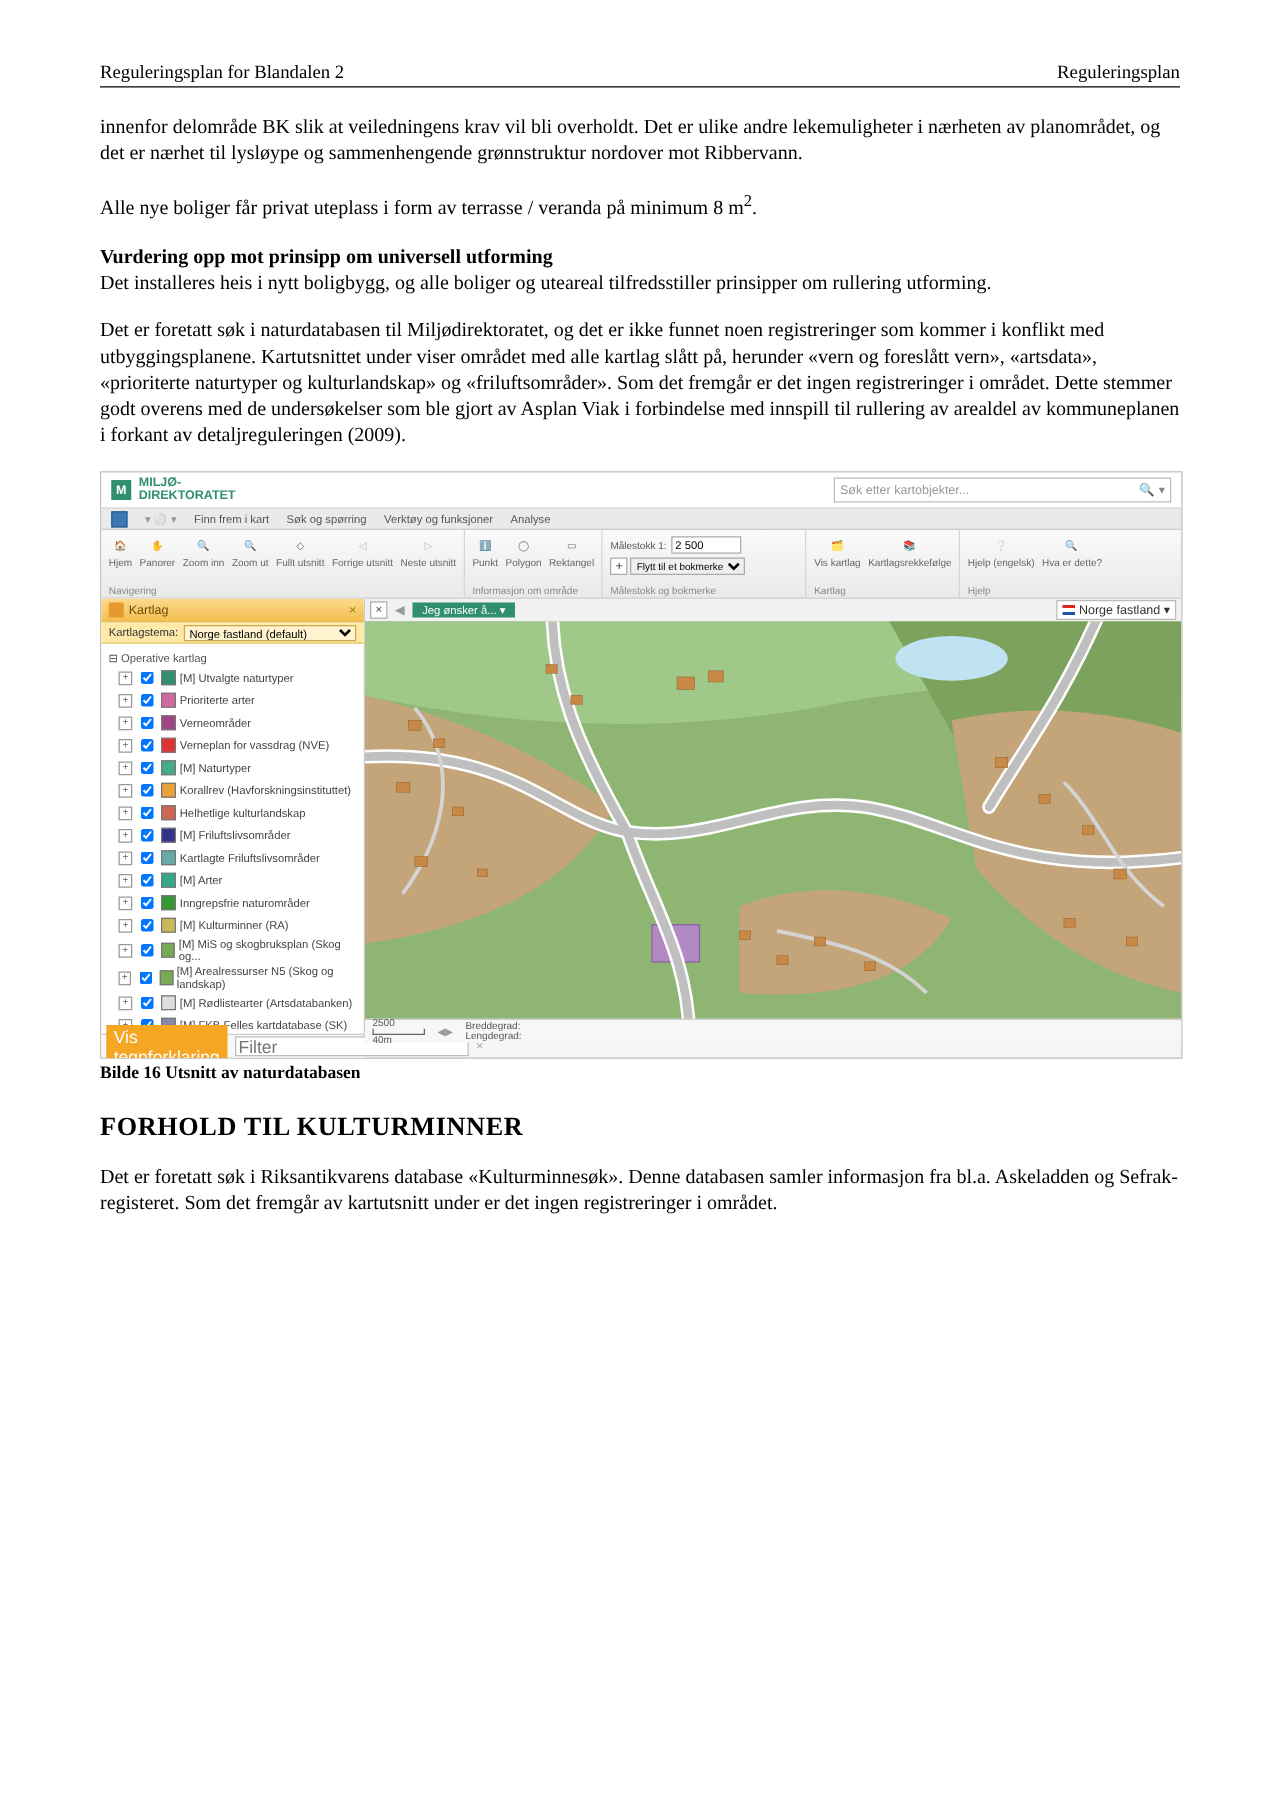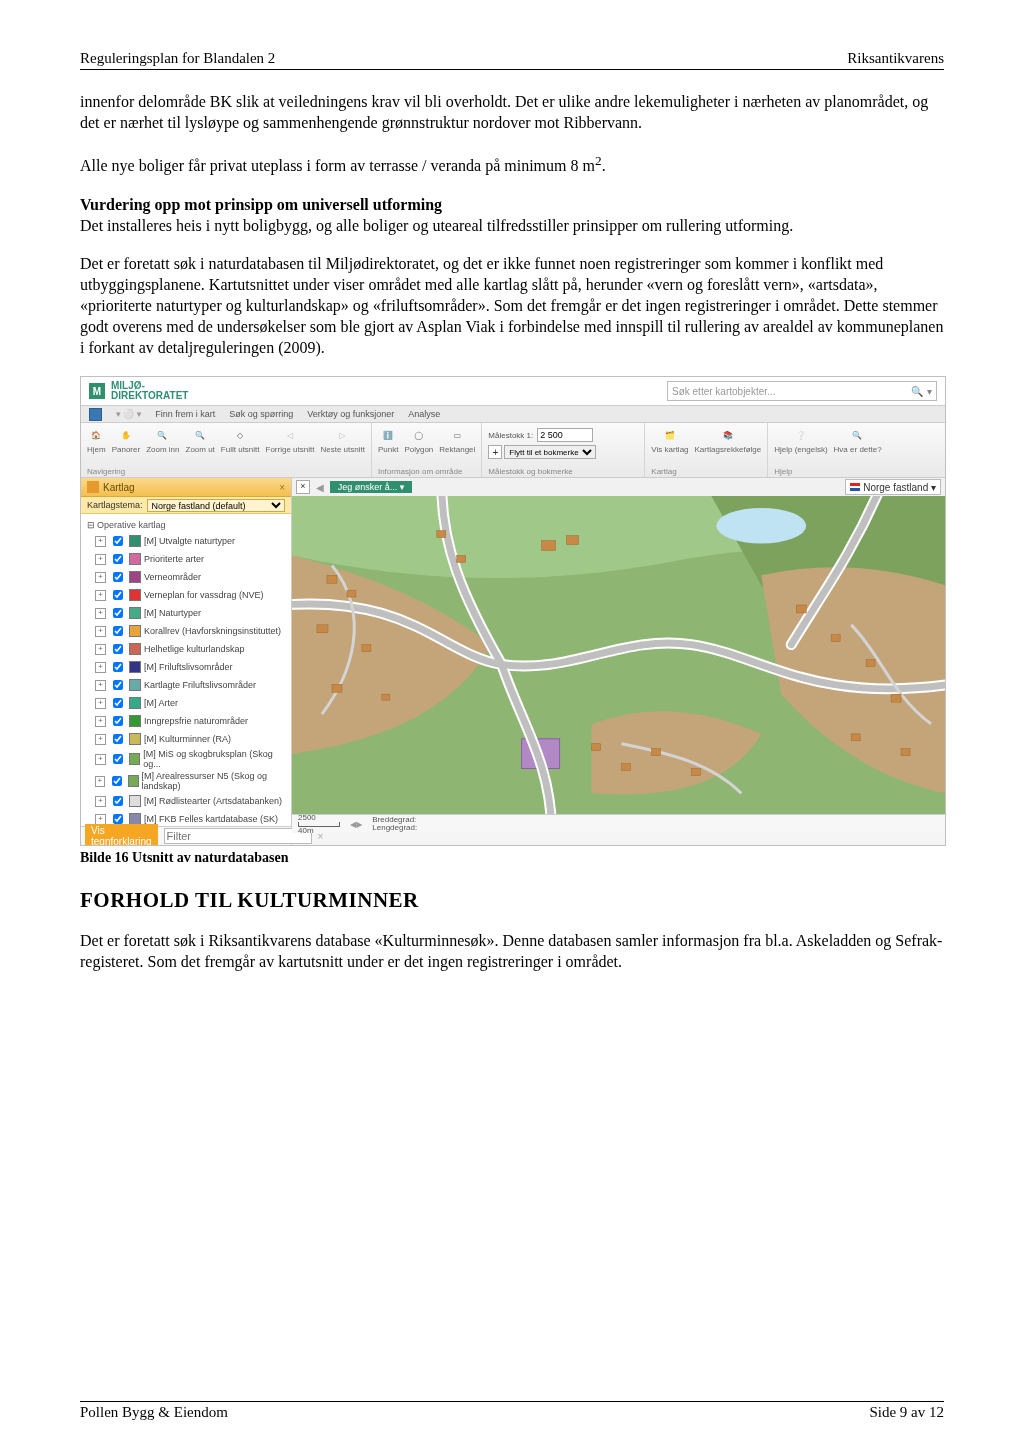--- a/index.html
+++ b/index.html
@@ -6,21 +6,21 @@
     font-family: "Times New Roman", Times, serif;
     font-size: 16px;
     color: #000;
     margin: 0;
     background: #fff;
   }
   .page {
     width: 1024px;
     min-height: 1449px;
     margin: 0 auto;
-    padding: 50px 80px 28px 80px;
+    padding: 50px 80px 40px 80px;
     box-sizing: border-box;
     position: relative;
     display: flex;
     flex-direction: column;
   }
   .header-row {
     display: flex;
     justify-content: space-between;
     border-bottom: 1px solid #000;
     padding-bottom: 2px;
@@ -134,22 +134,22 @@
     display:flex; align-items:center; gap:3px; padding:1px 4px 1px 14px;
     font-size:9px; color:#444;
   }
   .layer-item .exp { width:9px; height:9px; border:1px solid #999; background:#fff; font-size:8px; line-height:8px; text-align:center; color:#666;}
   .layer-item input[type=checkbox]{ width:10px; height:10px; }
   .layer-item .sw { width:10px;height:10px;border:1px solid #777; }
   .legend-bar {
     height:18px; border-top:1px solid #ccc; background:#f7f7f7;
     display:flex; align-items:center; padding:0 4px; gap:6px;
   }
-  .legend-btn { background:#f5a623; color:#fff; font-size:10px; padding:1px 6px; }
-  .legend-bar input { flex:1; height:12px; font-size:11px; border:1px solid #bbb; }
+  .legend-btn { background:#f5a623; color:#fff; font-size:14px; padding:1px 6px; }
+  .legend-bar input { flex:1; height:12px; font-size:14px; border:1px solid #bbb; }
 
   .map-area { flex:1; position:relative; }
   .map-toolbar {
     position:absolute; top:0; left:0; right:0; height:18px;
     background:#f1f1f1; border-bottom:1px solid #ccc;
     display:flex; align-items:center; padding:0 4px; gap:6px;
   }
   .map-toolbar .close { width:12px;height:12px;border:1px solid #aaa;background:#fff;text-align:center;line-height:10px;font-size:9px;}
   .onsker-btn { background:#2f8f6f; color:#fff; font-size:9px; padding:1px 8px; }
   .region-chip {
@@ -173,21 +173,21 @@
   .sbar .num { font-size:8px; }
   .sbar .line { width:40px; height:4px; border:1px solid #666; border-top:none; }
 </style>
 </head>
 <body>
 
 <div class="page">
 
   <div class="header-row">
     <span>Reguleringsplan for Blandalen 2</span>
-    <span>Riksantikvarens</span>
+    <span>Reguleringsplan</span>
   </div>
 
   <div class="body-text">innenfor delområde BK slik at veiledningens krav vil bli overholdt. Det er ulike andre lekemuligheter i nærheten av planområdet, og det er nærhet til lysløype og sammenhengende grønnstruktur nordover mot Ribbervann.</div>
 
   <div class="body-text">
     <span>Alle nye boliger får privat uteplass i form av terrasse / veranda på minimum 8 m</span><sup>2</sup><span>.</span>
   </div>
 
   <div class="body-text">
     <span class="bold-run">Vurdering opp mot prinsipp om universell utforming</span><br>
@@ -515,17 +515,13 @@
   </div>
 
   <div class="caption">Bilde 16 Utsnitt av naturdatabasen</div>
 
   <h2 class="section">FORHOLD TIL KULTURMINNER</h2>
 
   <div class="body-text">Det er foretatt søk i Riksantikvarens database «Kulturminnesøk». Denne databasen samler informasjon fra bl.a. Askeladden og Sefrak-registeret. Som det fremgår av kartutsnitt under er det ingen registreringer i området.</div>
 
   <div class="spacer"></div>
 
-  <div class="footer-row">
-    <span>Pollen Bygg &amp; Eiendom</span>
-    <span>Side 9 av 12</span>
-  </div>
 </div>
 
 </body></html>

